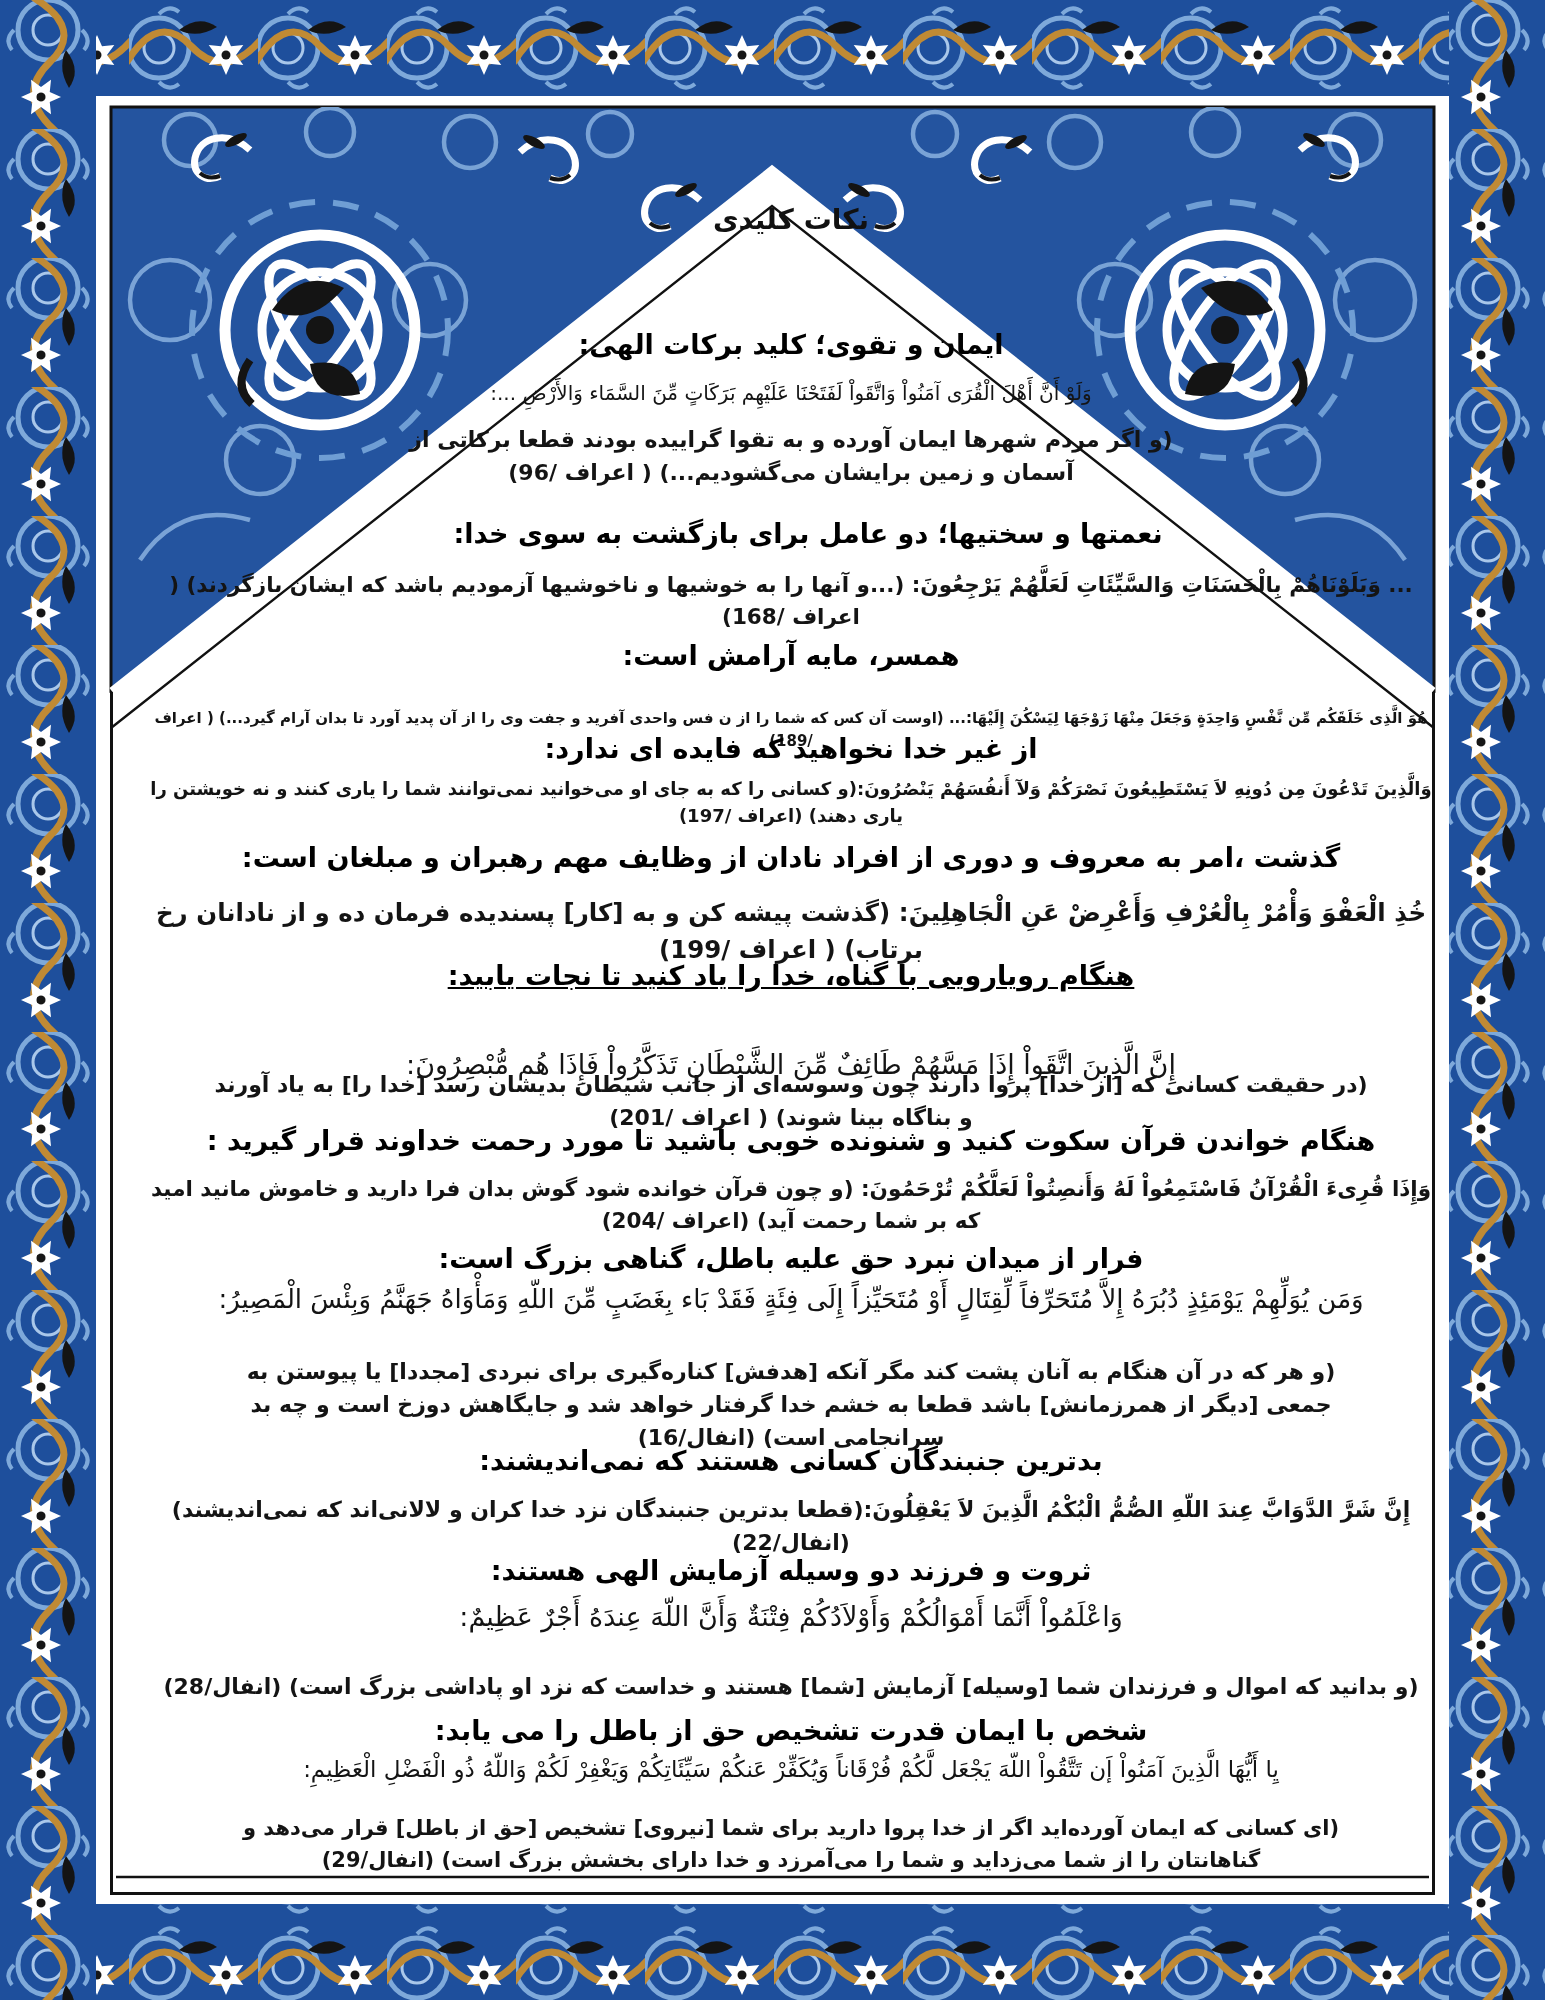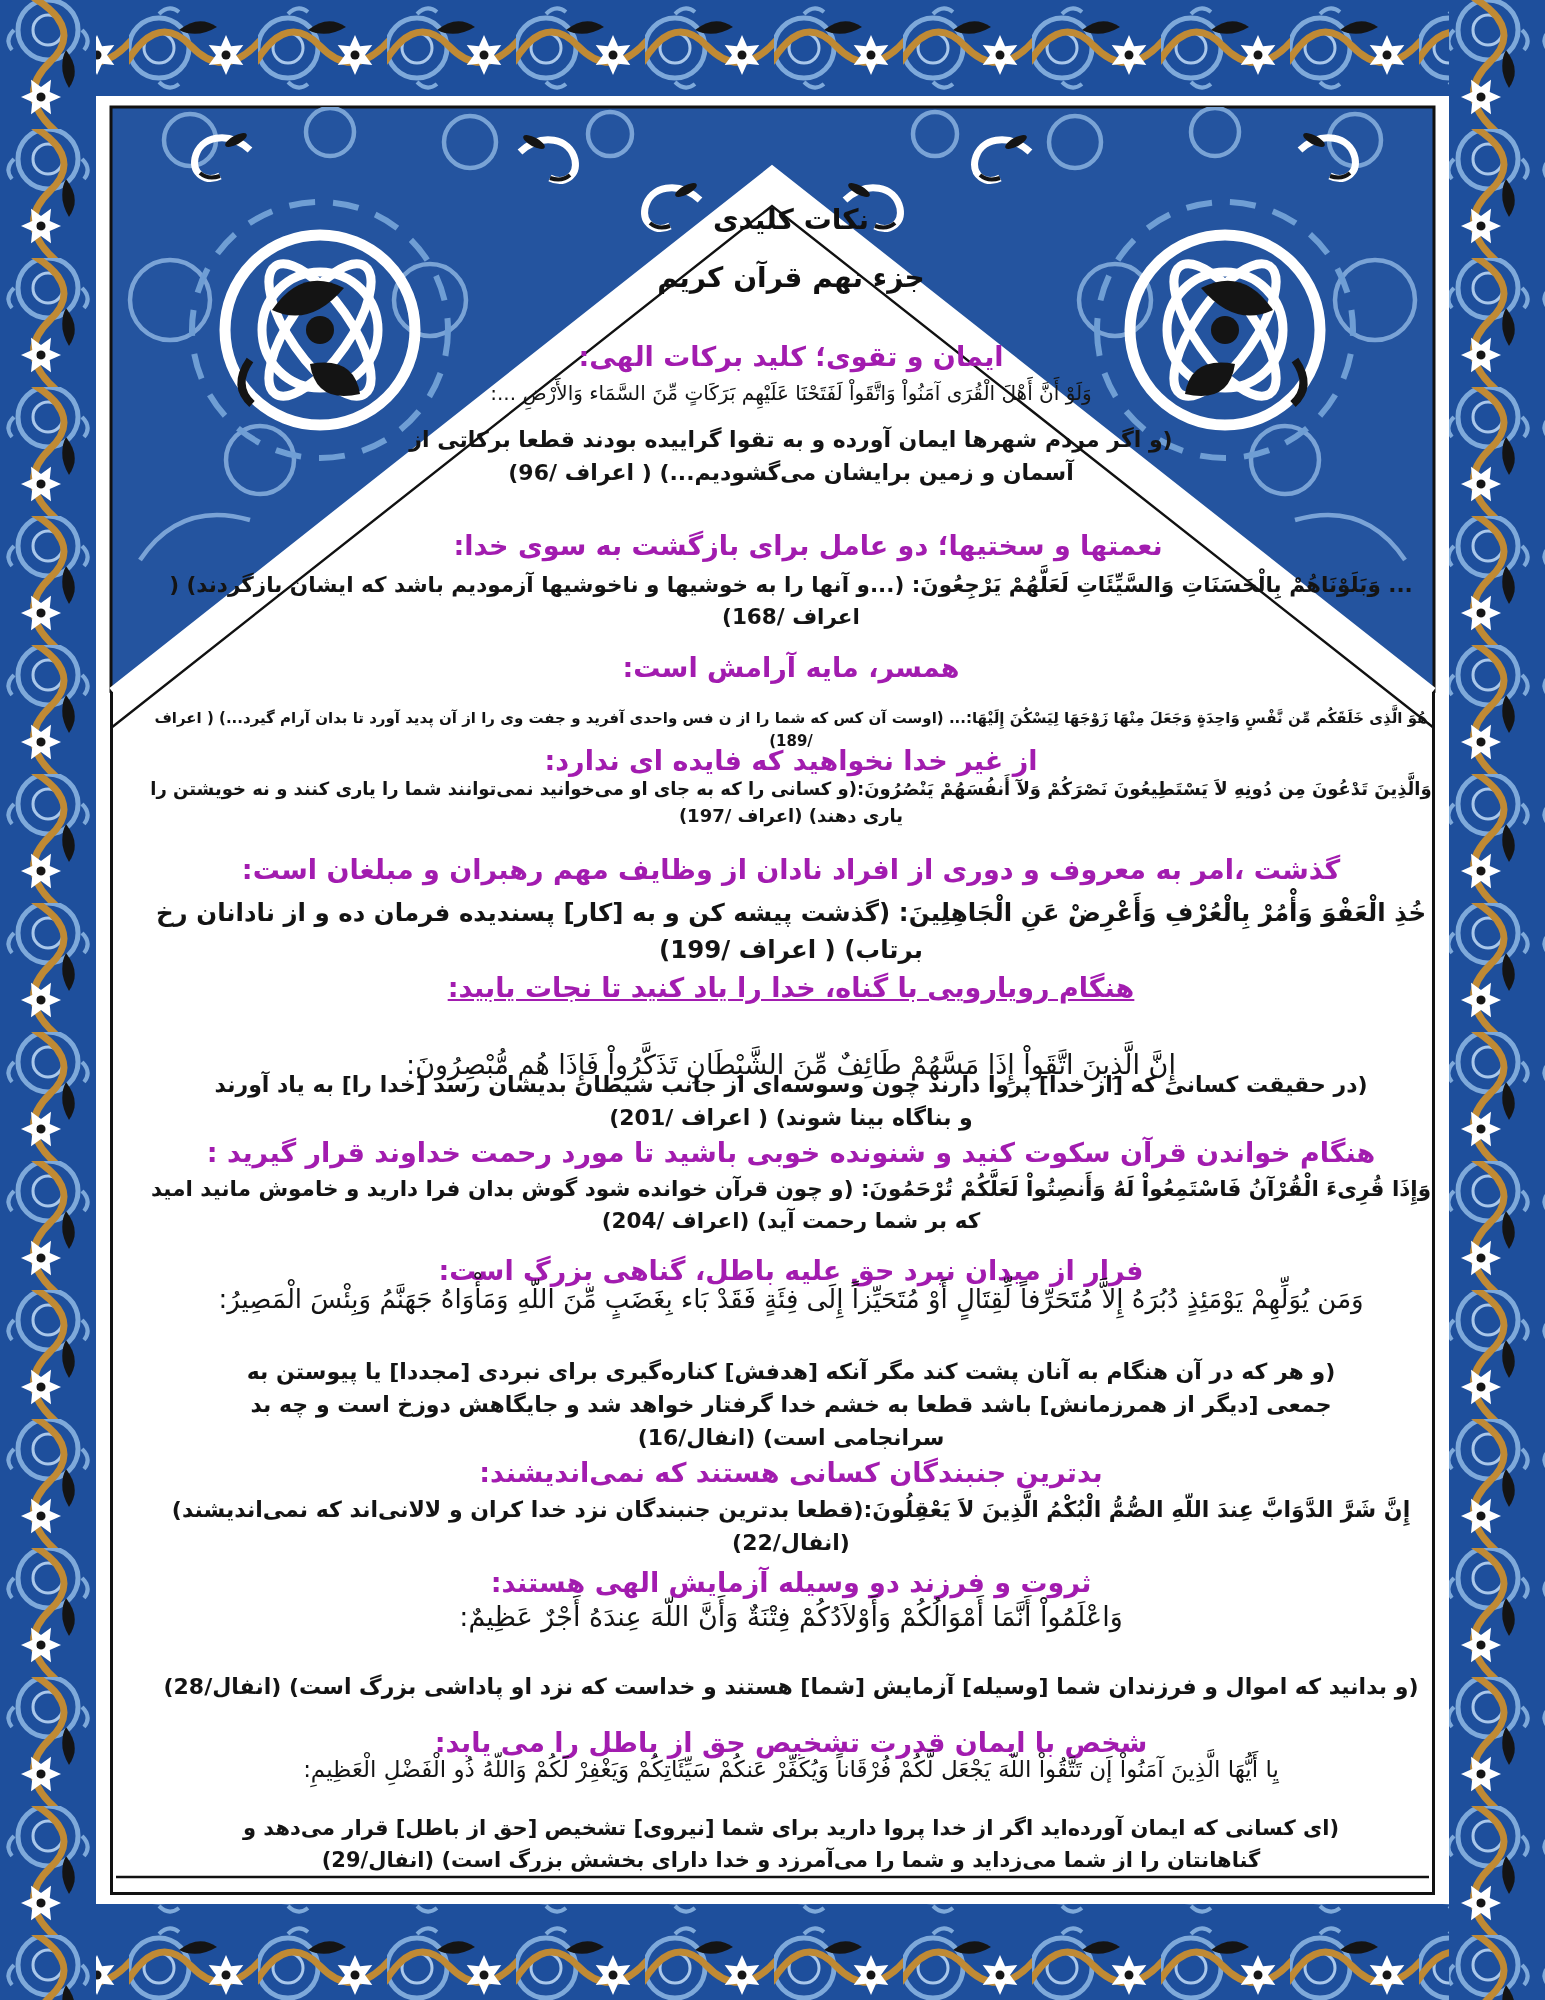--- a/index.html
+++ b/index.html
@@ -3,21 +3,21 @@
 <meta charset="utf-8">
 <style>
   html,body{margin:0;padding:0;background:#ffffff;}
   .page{position:relative;width:1545px;height:2000px;overflow:hidden;background:#ffffff;
         font-family:"DejaVu Sans","Liberation Sans",sans-serif;}
   .bg{position:absolute;left:0;top:0;width:1545px;height:2000px;z-index:0;}
   .content{position:absolute;left:111px;top:107px;width:1360px;height:1787px;z-index:2;direction:rtl;}
   .title-line{position:absolute;left:0;right:0;text-align:center;font-weight:bold;color:#111111;font-size:28px;}
   #title1{top:96px;}
   #title2{top:154px;}
-  .heading{position:absolute;left:0;right:0;margin:12px auto;text-align:center;color:#a21caf;
+  .heading{position:absolute;left:0;right:0;margin:0 auto;text-align:center;color:#000000;
            font-weight:bold;font-size:27px;line-height:1.2;}
   .line{position:absolute;left:0;right:0;margin:0 auto;text-align:center;color:#141414;line-height:1.5;}
   .line.arabic{font-weight:500;}
   .line.mixed{font-weight:600;}
   .line.trans{font-weight:700;}
 </style>
 </head>
 <body>
 
 <div class="page">
@@ -107,21 +107,20 @@
       <use href="#curl" transform="translate(1030,152)"></use>
       <use href="#curl" transform="translate(1300,150) scale(-1,1)"></use>
     </g>
 
     <polyline points="111,690 772,168 1434,690" fill="none" stroke="#ffffff" stroke-width="5"></polyline>
     <polyline points="111,728 772,206 1434,728" fill="none" stroke="#111111" stroke-width="2.4"></polyline>
   </svg>
 
   <div class="content">
     <div id="title1" class="title-line">نکات کلیدی</div>
-    <div id="title2" class="title-line">جزء نهم قرآن کریم</div>
     <div id="sections">
         <div class="heading" style="top: 222px;">ایمان و تقوی؛ کلید برکات الهی:</div>
         <div class="line arabic" style="top: 271px; font-size: 20px; max-width: 920px;">وَلَوْ أَنَّ أَهْلَ الْقُرَى آمَنُواْ وَاتَّقَواْ لَفَتَحْنَا عَلَيْهِم بَرَكَاتٍ مِّنَ السَّمَاء وَالأَرْضِ ...:</div>
         <div class="line trans" style="top: 316px; font-size: 22px; max-width: 800px;">(و اگر مردم شهرها ایمان آورده و به تقوا گراییده بودند قطعا برکاتی از آسمان و زمین برایشان می‌گشودیم...) ( اعراف /96)</div>
         <div class="heading" style="top: 411px; padding-left: 34px;">نعمتها و سختیها؛ دو عامل برای بازگشت به سوی خدا:</div>
         <div class="line mixed" style="top: 462px; font-size: 21.5px; max-width: 1312px;">... وَبَلَوْنَاهُمْ بِالْحَسَنَاتِ وَالسَّيِّئَاتِ لَعَلَّهُمْ يَرْجِعُونَ: (...و آنها را به خوشیها و ناخوشیها آزمودیم باشد که ایشان بازگردند) ( اعراف /168)</div>
         <div class="heading" style="top: 533px;">همسر، مایه آرامش است:</div>
         <div class="line mixed" style="top: 600px; font-size: 15px; max-width: 1320px;">هُوَ الَّذِی خَلَقَكُم مِّن نَّفْسٍ وَاحِدَةٍ وَجَعَلَ مِنْهَا زَوْجَهَا لِيَسْكُنَ إِلَيْهَا:... (اوست آن کس که شما را از ن فس واحدی آفرید و جفت وی را از آن پدید آورد تا بدان آرام گیرد...) ( اعراف /189)</div>
         <div class="heading" style="top: 626px;">از غیر خدا نخواهید که فایده ای ندارد:</div>
         <div class="line mixed" style="top: 668px; font-size: 18px; max-width: 1320px;">وَالَّذِينَ تَدْعُونَ مِن دُونِهِ لاَ يَسْتَطِيعُونَ نَصْرَكُمْ وَلآ أَنفُسَهُمْ يَنْصُرُونَ:(و کسانی را که به جای او می‌خوانید نمی‌توانند شما را یاری کنند و نه خویشتن را یاری دهند) (اعراف /197)</div>

